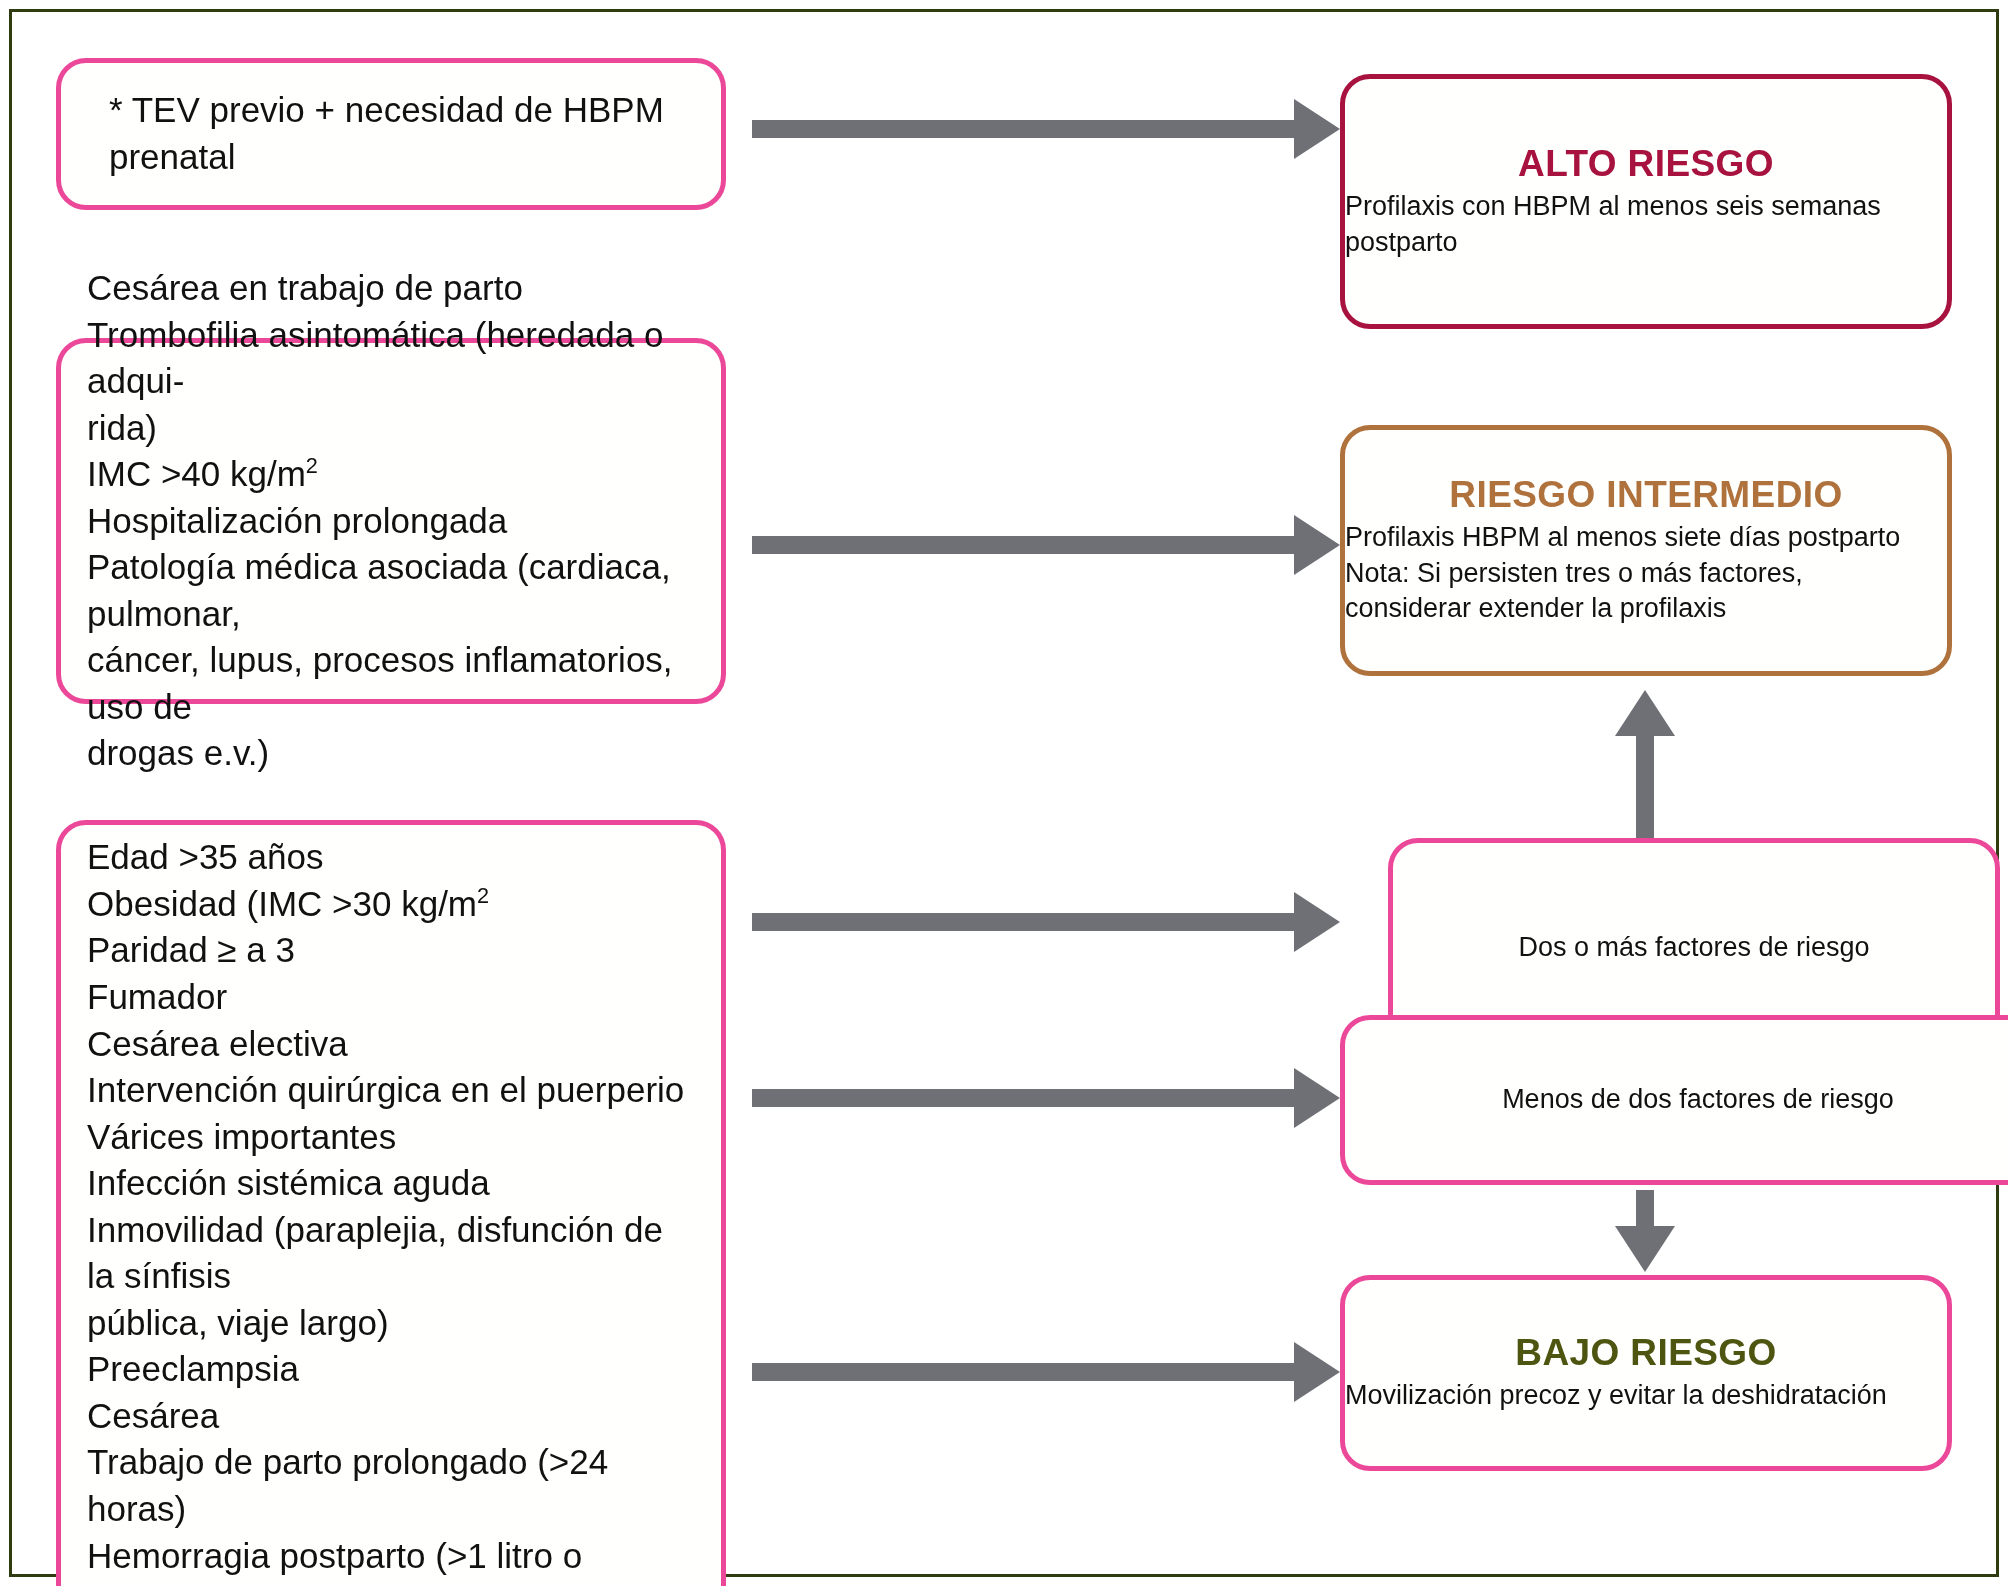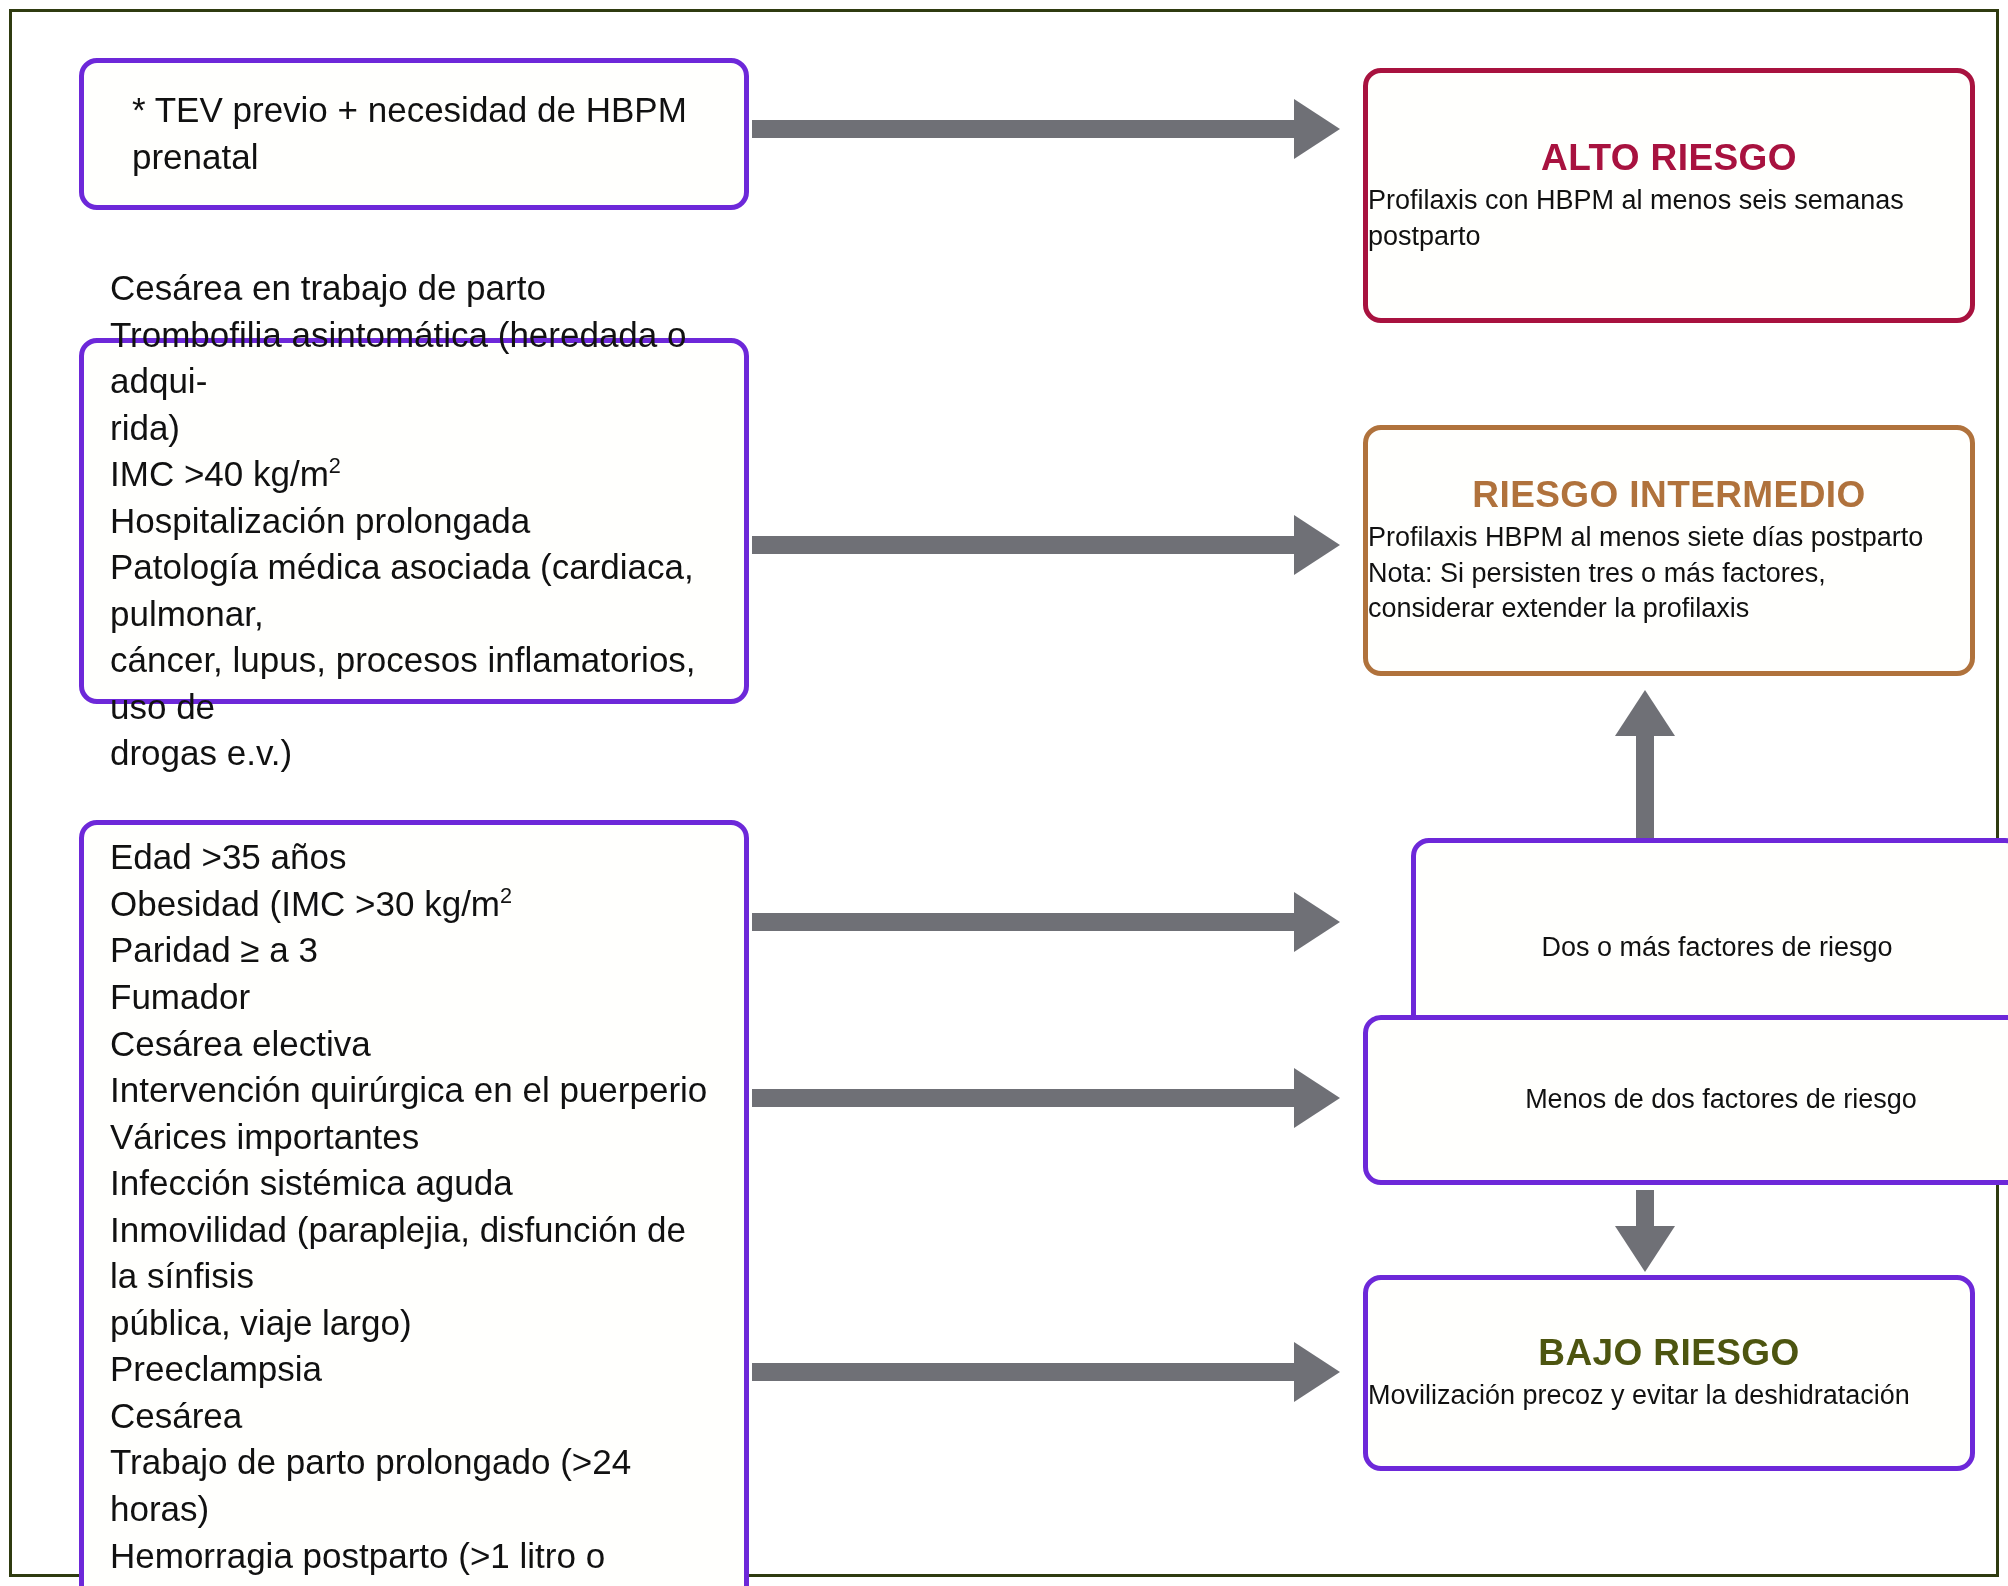--- a/index.html
+++ b/index.html
@@ -25,26 +25,25 @@
     width: 1990px;
     height: 1568px;
     border: 3px solid #2f3b10;
     box-sizing: border-box;
     pointer-events: none;
   }
   .box {
     position: absolute;
     box-sizing: border-box;
     background: #fffffd;
-    border-radius: 18px;
-    border: 5px solid #6d28d9;
+    border-radius: 30px;
+    border: 5px solid #ec4899;
     display: flex;
     flex-direction: column;
     justify-content: center;
-    margin-left: 23px;
   }
   .box.crimson { border-color: #a8123f; }
   .box.brown   { border-color: #b0723c; }
 
   .factor-list {
     padding: 0 26px;
     font-size: 35px;
     line-height: 1.33;
     color: #111111;
   }
@@ -171,21 +170,21 @@
       <div class="line">Infección sistémica aguda</div>
       <div class="line">Inmovilidad (paraplejia, disfunción de la sínfisis</div>
       <div class="line">pública, viaje largo)</div>
       <div class="line">Preeclampsia</div>
       <div class="line">Cesárea</div>
       <div class="line">Trabajo de parto prolongado (&gt;24 horas)</div>
       <div class="line">Hemorragia postparto (&gt;1 litro o transfusión)</div>
     </div>
   </div>
 
-  <div class="box crimson" style="left:1340px; top:68px; width:612px; height:255px;">
+  <div class="box crimson" style="left:1340px; top:74px; width:612px; height:255px;">
     <div class="title crimson">ALTO RIESGO</div>
     <div class="body-line">Profilaxis con HBPM al menos seis semanas</div>
     <div class="body-line">postparto</div>
   </div>
 
   <div class="box brown" style="left:1340px; top:425px; width:612px; height:251px;">
     <div class="title brown">RIESGO INTERMEDIO</div>
     <div class="body-line">Profilaxis HBPM al menos siete días postparto</div>
     <div class="body-line">Nota: Si persisten tres o más factores,</div>
     <div class="body-line">considerar extender la profilaxis</div>

